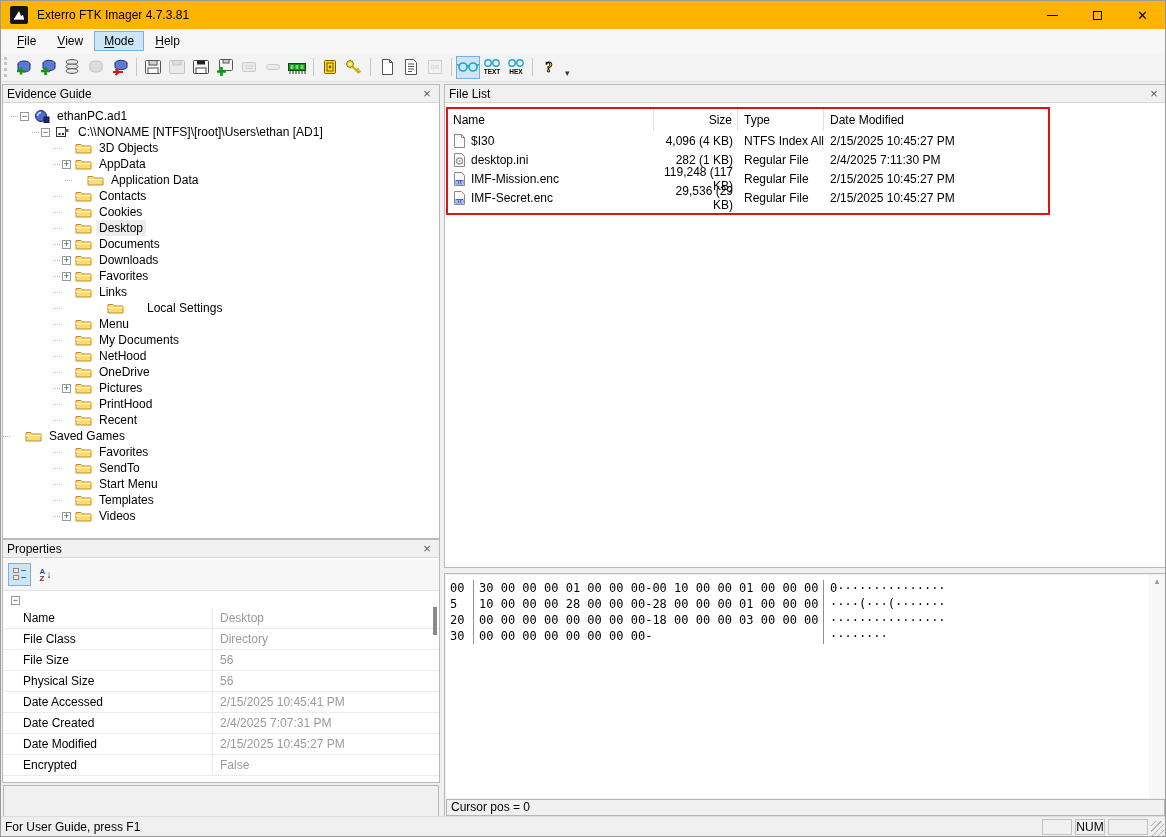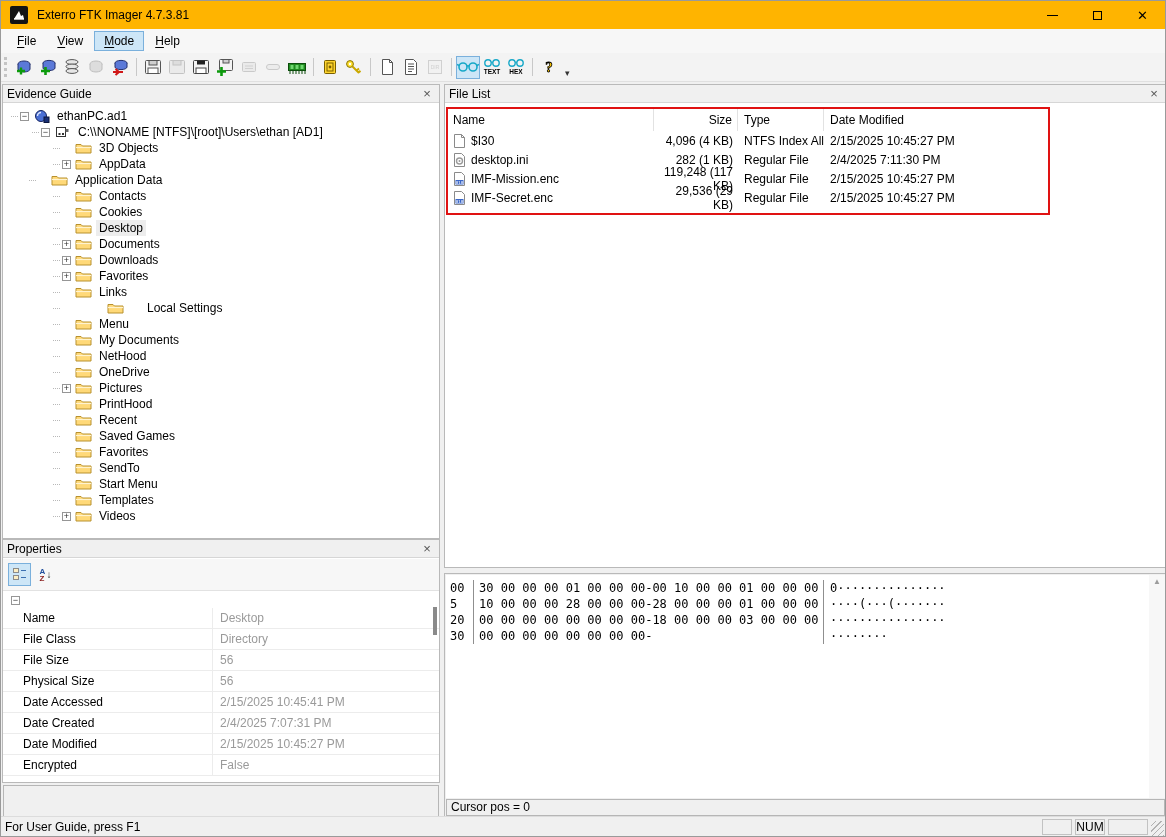--- a/index.html
+++ b/index.html
@@ -333,21 +333,21 @@
         </div>
         <div class="tree-row" style="padding-left: 50px;">
           <span class="dotline"></span>
           <span class="expander">+</span>
           <span class="tree-icon"><svg width="17" height="13">
               <path d="M1 3.5 L6 3.5 L7.5 5 L16 5 L16 12 L1 12 Z" fill="#ffd978" stroke="#b8912e"></path>
               <path d="M1 6.5 L16 6.5" stroke="#fff3cf" stroke-width="1.2"></path>
             </svg></span>
           <span class="tree-label">AppData</span>
         </div>
-        <div class="tree-row" style="padding-left: 26px;">
+        <div class="tree-row" style="padding-left: 62px;">
           <span class="dotline"></span>
           <span class="expander none">−</span>
           <span class="tree-icon"><svg width="17" height="13">
               <path d="M1 3.5 L6 3.5 L7.5 5 L16 5 L16 12 L1 12 Z" fill="#ffd978" stroke="#b8912e"></path>
               <path d="M1 6.5 L16 6.5" stroke="#fff3cf" stroke-width="1.2"></path>
             </svg></span>
           <span class="tree-label">Application Data</span>
         </div>
         <div class="tree-row" style="padding-left: 50px;">
           <span class="dotline"></span>
@@ -477,21 +477,21 @@
         </div>
         <div class="tree-row" style="padding-left: 50px;">
           <span class="dotline"></span>
           <span class="expander none">−</span>
           <span class="tree-icon"><svg width="17" height="13">
               <path d="M1 3.5 L6 3.5 L7.5 5 L16 5 L16 12 L1 12 Z" fill="#ffd978" stroke="#b8912e"></path>
               <path d="M1 6.5 L16 6.5" stroke="#fff3cf" stroke-width="1.2"></path>
             </svg></span>
           <span class="tree-label">Recent</span>
         </div>
-        <div class="tree-row" style="padding-left: 50px;">
+        <div class="tree-row" style="">
           <span class="dotline"></span>
           <span class="expander none">−</span>
           <span class="tree-icon"><svg width="17" height="13">
               <path d="M1 3.5 L6 3.5 L7.5 5 L16 5 L16 12 L1 12 Z" fill="#ffd978" stroke="#b8912e"></path>
               <path d="M1 6.5 L16 6.5" stroke="#fff3cf" stroke-width="1.2"></path>
             </svg></span>
           <span class="tree-label">Saved Games</span>
         </div>
         <div class="tree-row" style="padding-left: 50px;">
           <span class="dotline"></span>

